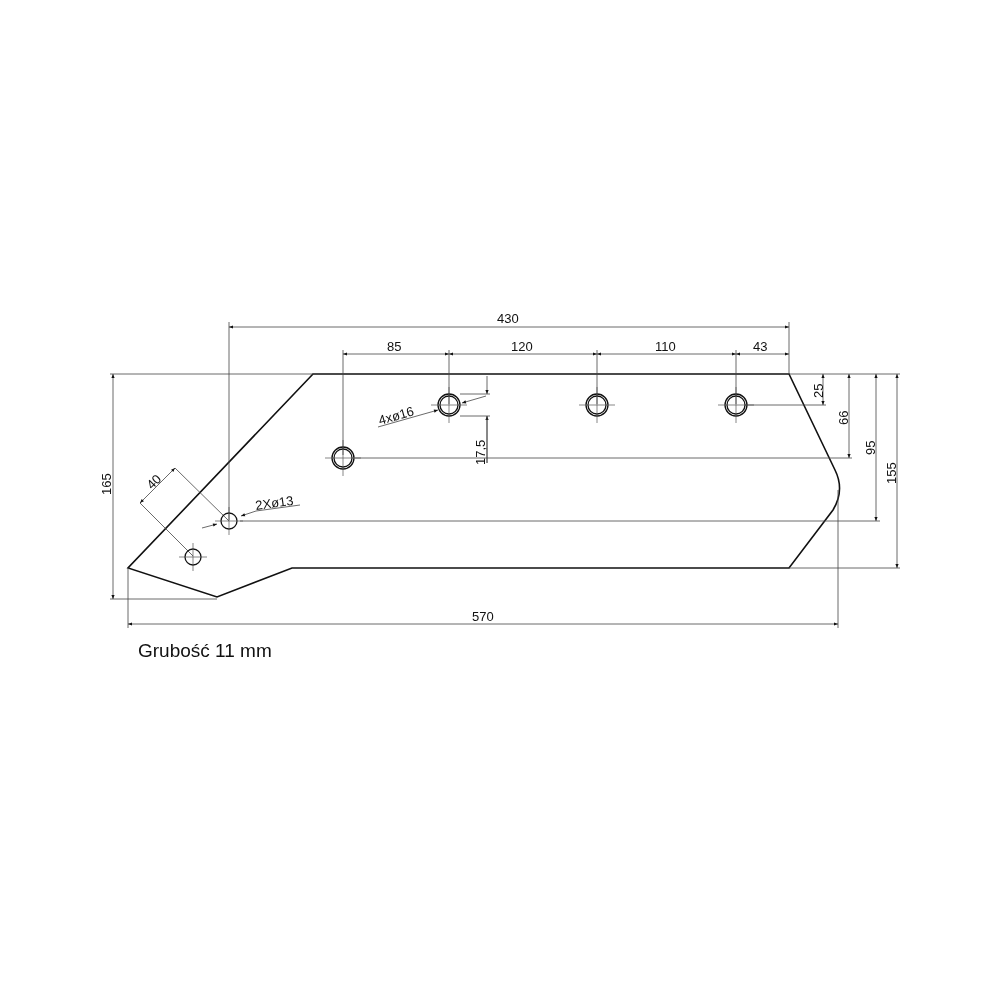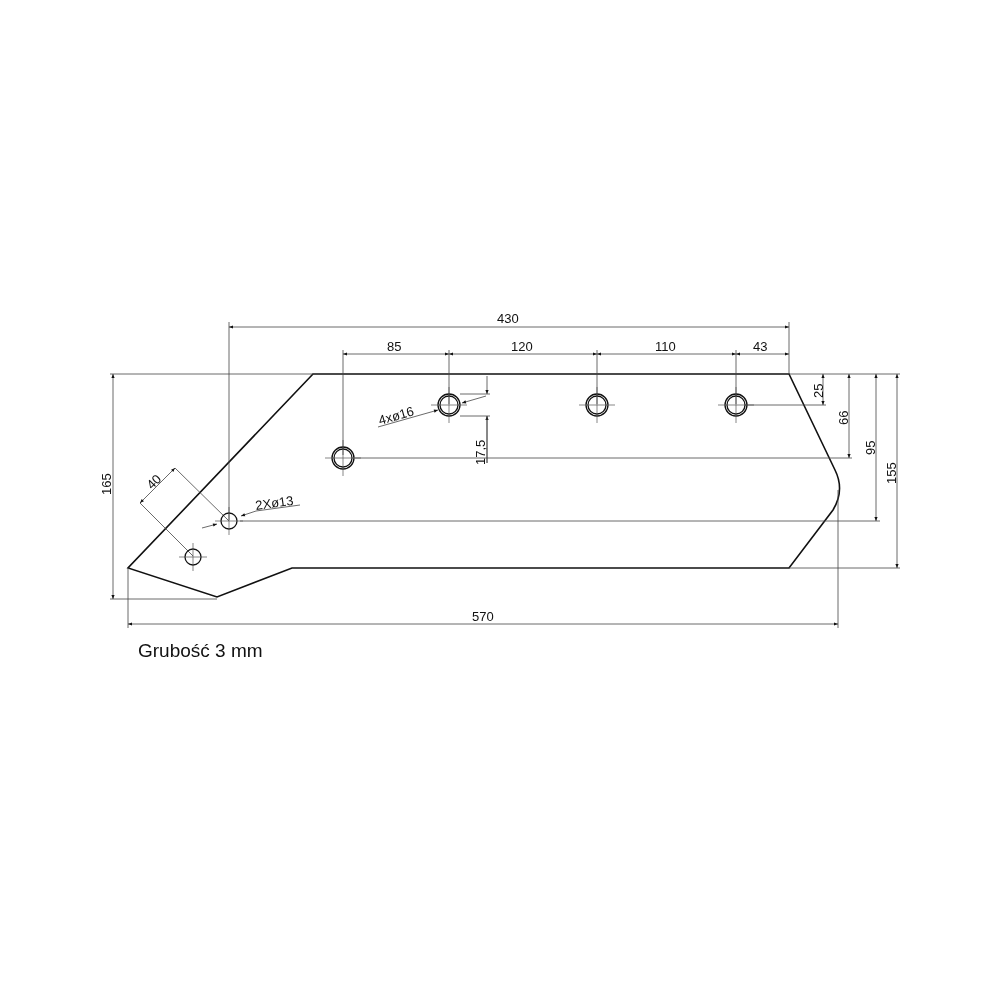--- a/index.html
+++ b/index.html
@@ -116,13 +116,13 @@
   <text class="dimtxt" transform="translate(823,398) rotate(-90)">25</text>
   <text class="dimtxt" transform="translate(848,425) rotate(-90)">66</text>
   <text class="dimtxt" transform="translate(875,455) rotate(-90)">95</text>
   <text class="dimtxt" transform="translate(896,484) rotate(-90)">155</text>
   <text class="dimtxt" transform="translate(485,465) rotate(-90)">17,5</text>
   <text class="dimtxt" transform="translate(152,490) rotate(-45)">40</text>
   <text class="dimtxt" transform="translate(380,425) rotate(-16)">4xø16</text>
   <text class="dimtxt" transform="translate(256,510) rotate(-8)">2Xø13</text>
 </svg>
 
-<div class="note">Grubość 3 mm</div>
+<div class="note">Grubość 11 mm</div>
 
 </body></html>

